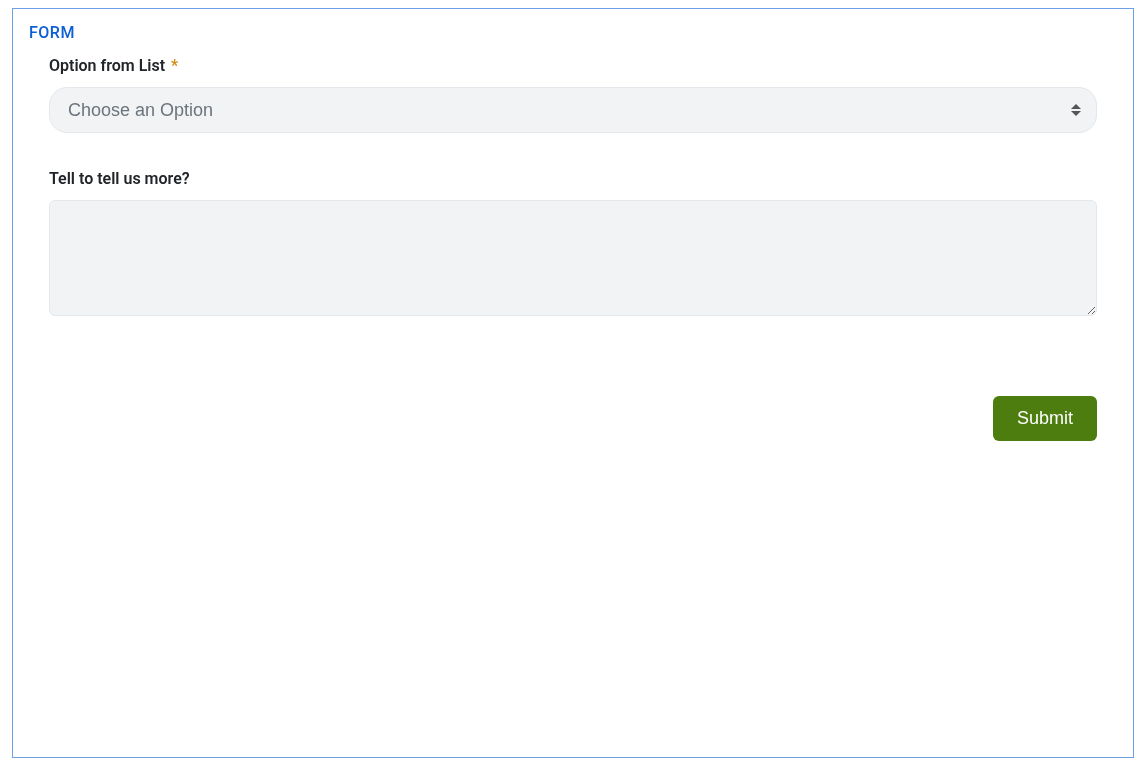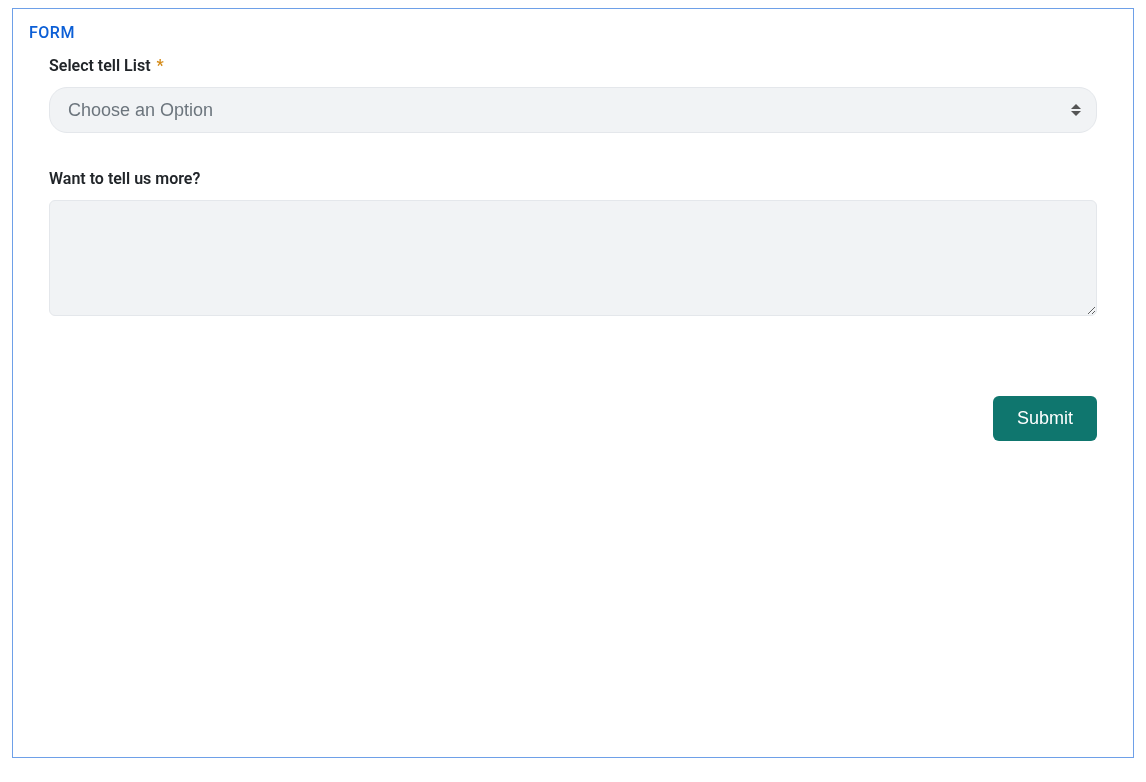--- a/index.html
+++ b/index.html
@@ -113,57 +113,57 @@
       padding: 12px 14px;
       resize: vertical;
       outline: none;
     }
     .button-row {
       padding: 40px 36px 0 36px;
       display: flex;
       justify-content: flex-end;
     }
     .submit-btn {
-      background: #0f766e;
+      background: #4d7c0f;
       color: #fff;
       font-size: 18px;
       font-weight: 500;
       border: none;
       border-radius: 6px;
       padding: 12px 24px;
       cursor: pointer;
     }
   </style>
 </head>
 <body>
 
 <div class="form-container">
   <div class="form-badge">FORM</div>
 
 
   <div class="field-group">
 
     <div class="field-block">
       <label class="field-label">
-        <span>Select tell List</span>
+        <span>Option from List</span>
         <span class="required-mark">*</span>
       </label>
       <div class="select-wrapper">
         <select class="select-field">
           <option>Choose an Option</option>
         </select>
         <div class="select-arrows">
           <div class="arrow-up"></div>
           <div class="arrow-down"></div>
         </div>
       </div>
     </div>
 
     <div class="field-block">
-      <label class="field-label">Want to tell us more?</label>
+      <label class="field-label">Tell to tell us more?</label>
       <textarea class="textarea-field" value="" style=""></textarea>
     </div>
 
   </div>
 
   <div class="button-row">
     <button class="submit-btn">Submit</button>
   </div>
 </div>
 

